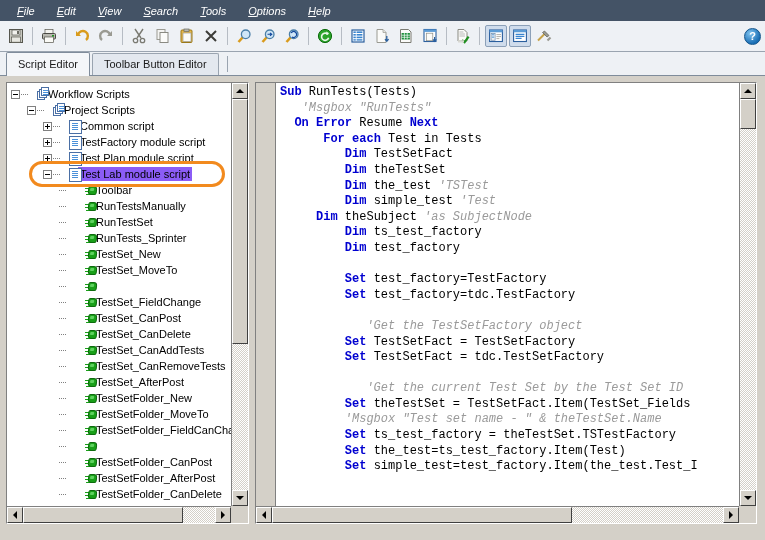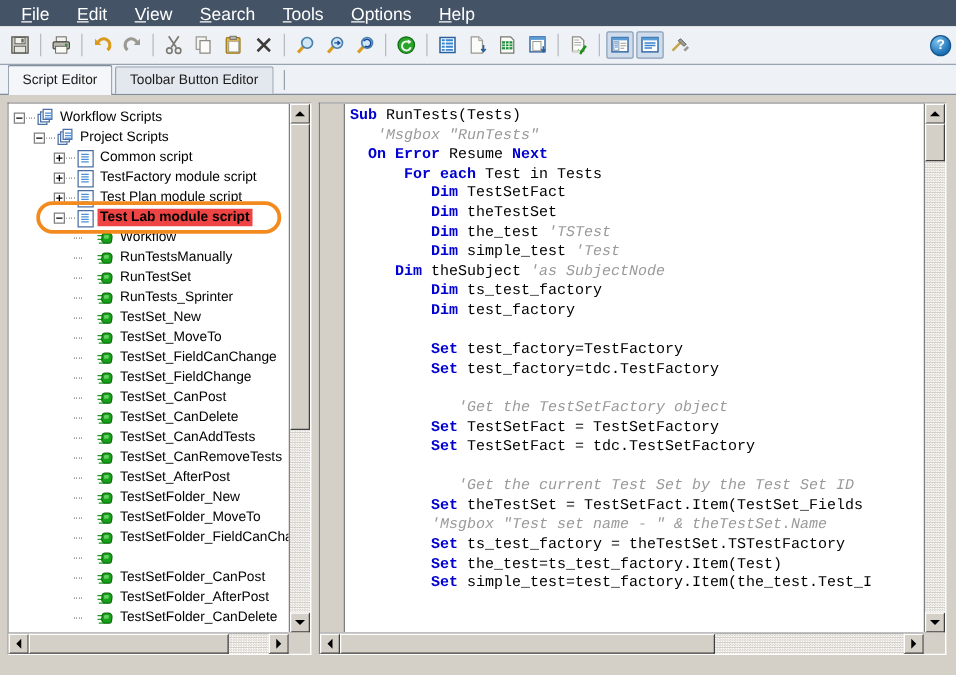--- a/index.html
+++ b/index.html
@@ -11,22 +11,23 @@
     -webkit-font-smoothing:none;
   }
   #app{position:relative;width:765px;height:540px;box-sizing:border-box;}
 
   
   .menubar{
     height:21px;background:#445366;display:flex;align-items:center;
     padding-left:6px;box-sizing:border-box;
   }
   .menu-item{
-    color:#ffffff;font-size:14px;padding:2px 11px;cursor:default;
+    color:#ffffff;font-size:11px;padding:2px 11px;cursor:default;
     font-family:"Liberation Sans",sans-serif;
+    font-style:italic;
   }
   .menu-item u{text-decoration:underline;}
 
   
   .toolbar{
     height:31px;background:#eef1f5;
     border-bottom:1px solid #9aa4b0;
     display:flex;align-items:center;padding:0 4px;box-sizing:border-box;
     position:relative;
   }
@@ -75,21 +76,21 @@
   .panel{
     border:1px solid;
     border-color:#808080 #ffffff #ffffff #808080;
     background:#ffffff;box-sizing:border-box;position:relative;
   }
   .tree-panel{width:243px;height:442px;flex:none;}
   .tree-inner{
     position:absolute;left:0;top:0;right:17px;bottom:17px;
     overflow:hidden;background:#ffffff;
   }
-  .tree-list{position:relative;padding:3px 0 0 0;}
+  .tree-list{position:relative;padding:3px 0 0 0;text-align:center;}
   .tree-row{
     height:16px;display:flex;align-items:center;white-space:nowrap;
     font-size:11px;color:#000;position:relative;
   }
   .indent{flex:none;display:block;}
   .tw{
     width:9px;height:9px;border:1px solid #808080;background:#fff;
     display:inline-block;position:relative;flex:none;margin-right:1px;
     box-sizing:border-box;
   }
@@ -99,21 +100,21 @@
   .tw.plus::after{
     content:"";position:absolute;left:3px;top:1px;width:1px;height:5px;background:#000;
   }
   .tw-space{width:10px;flex:none;}
   .dots{
     width:7px;height:1px;flex:none;
     background:repeating-linear-gradient(to right,#808080 0 1px,transparent 1px 2px);
     margin-right:1px;
   }
   .tree-label{margin-left:3px;padding:0 2px;line-height:14px;}
-  .tree-label.sel{background:#ef4444;color:#000;font-weight:bold;}
+  .tree-label.sel{background:#8b5cf6;color:#000;}
 
   
   .ic{width:14px;height:13px;flex:none;position:relative;display:inline-block;}
   .ic-folderdoc{
     background:#ffffff;border:1px solid #4a6fa5;width:11px;height:12px;
     margin-left:1px;
   }
   .ic-folderdoc::before{
     content:"";position:absolute;left:2px;top:2px;width:6px;height:1px;
     box-shadow:0 2px 0 #4a90d9,0 4px 0 #4a90d9,0 6px 0 #4a90d9;background:#4a90d9;
@@ -460,21 +461,21 @@
             <div class="tree-row">
               <span class="indent" style="width: 52px;"></span>
               <span class="dots"></span>
               <span class="tw-space"></span>
               <span class="ic">
                 <span class="ic-script" style="position: absolute; top: 2px;">
                   <span class="tail"></span>
                   <span class="blob"></span>
                 </span>
               </span>
-              <span class="tree-label">Workflow</span>
+              <span class="tree-label">Toolbar</span>
             </div>
             <div class="tree-row">
               <span class="indent" style="width: 52px;"></span>
               <span class="dots"></span>
               <span class="tw-space"></span>
               <span class="ic">
                 <span class="ic-script" style="position: absolute; top: 2px;">
                   <span class="tail"></span>
                   <span class="blob"></span>
                 </span>
@@ -532,21 +533,20 @@
             <div class="tree-row">
               <span class="indent" style="width: 52px;"></span>
               <span class="dots"></span>
               <span class="tw-space"></span>
               <span class="ic">
                 <span class="ic-script" style="position: absolute; top: 2px;">
                   <span class="tail"></span>
                   <span class="blob"></span>
                 </span>
               </span>
-              <span class="tree-label">TestSet_FieldCanChange</span>
             </div>
             <div class="tree-row">
               <span class="indent" style="width: 52px;"></span>
               <span class="dots"></span>
               <span class="tw-space"></span>
               <span class="ic">
                 <span class="ic-script" style="position: absolute; top: 2px;">
                   <span class="tail"></span>
                   <span class="blob"></span>
                 </span>

